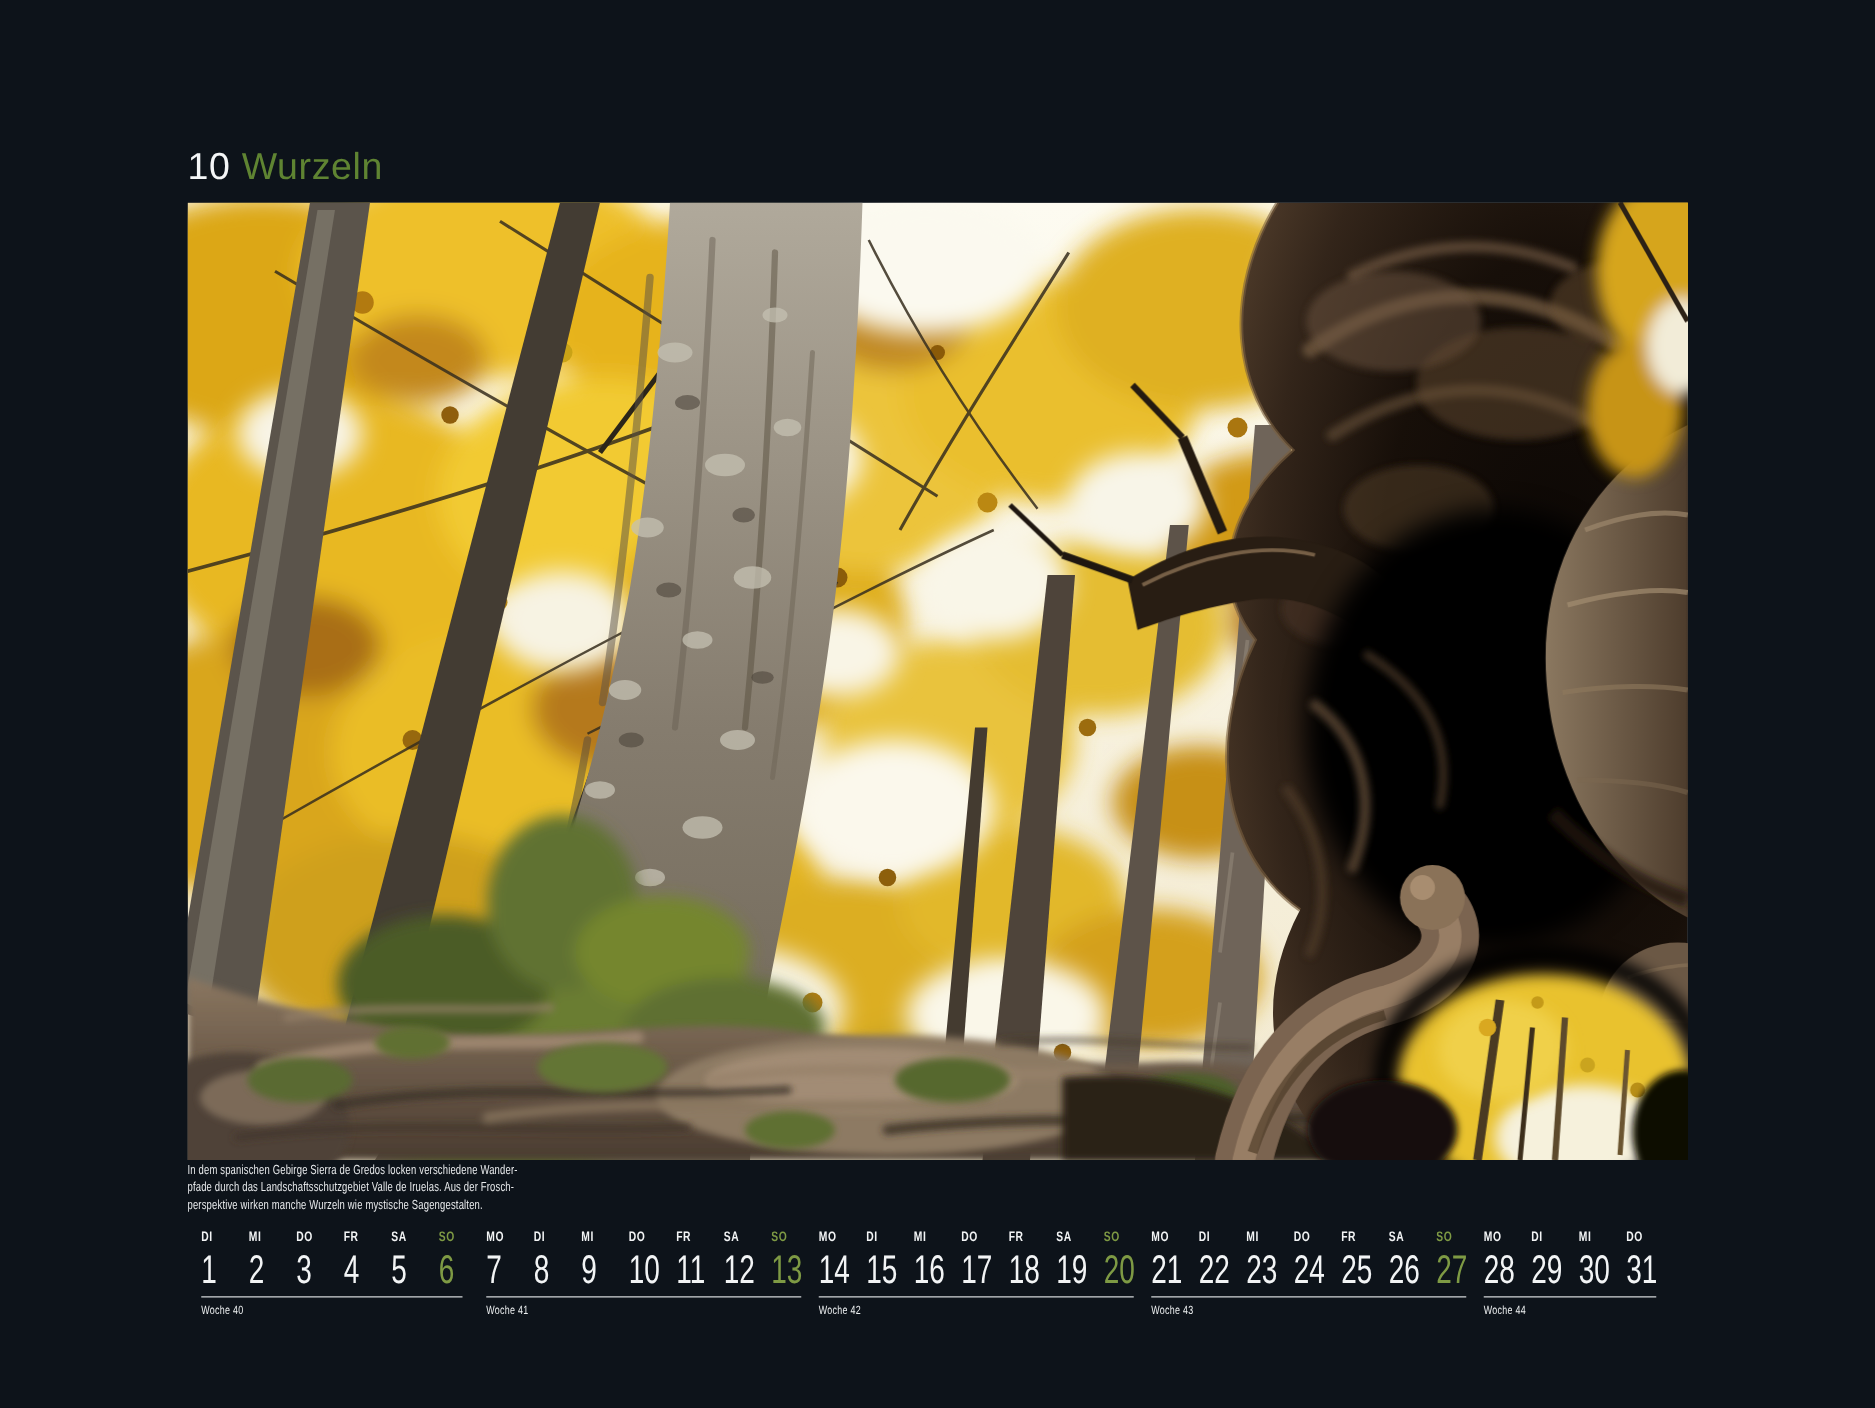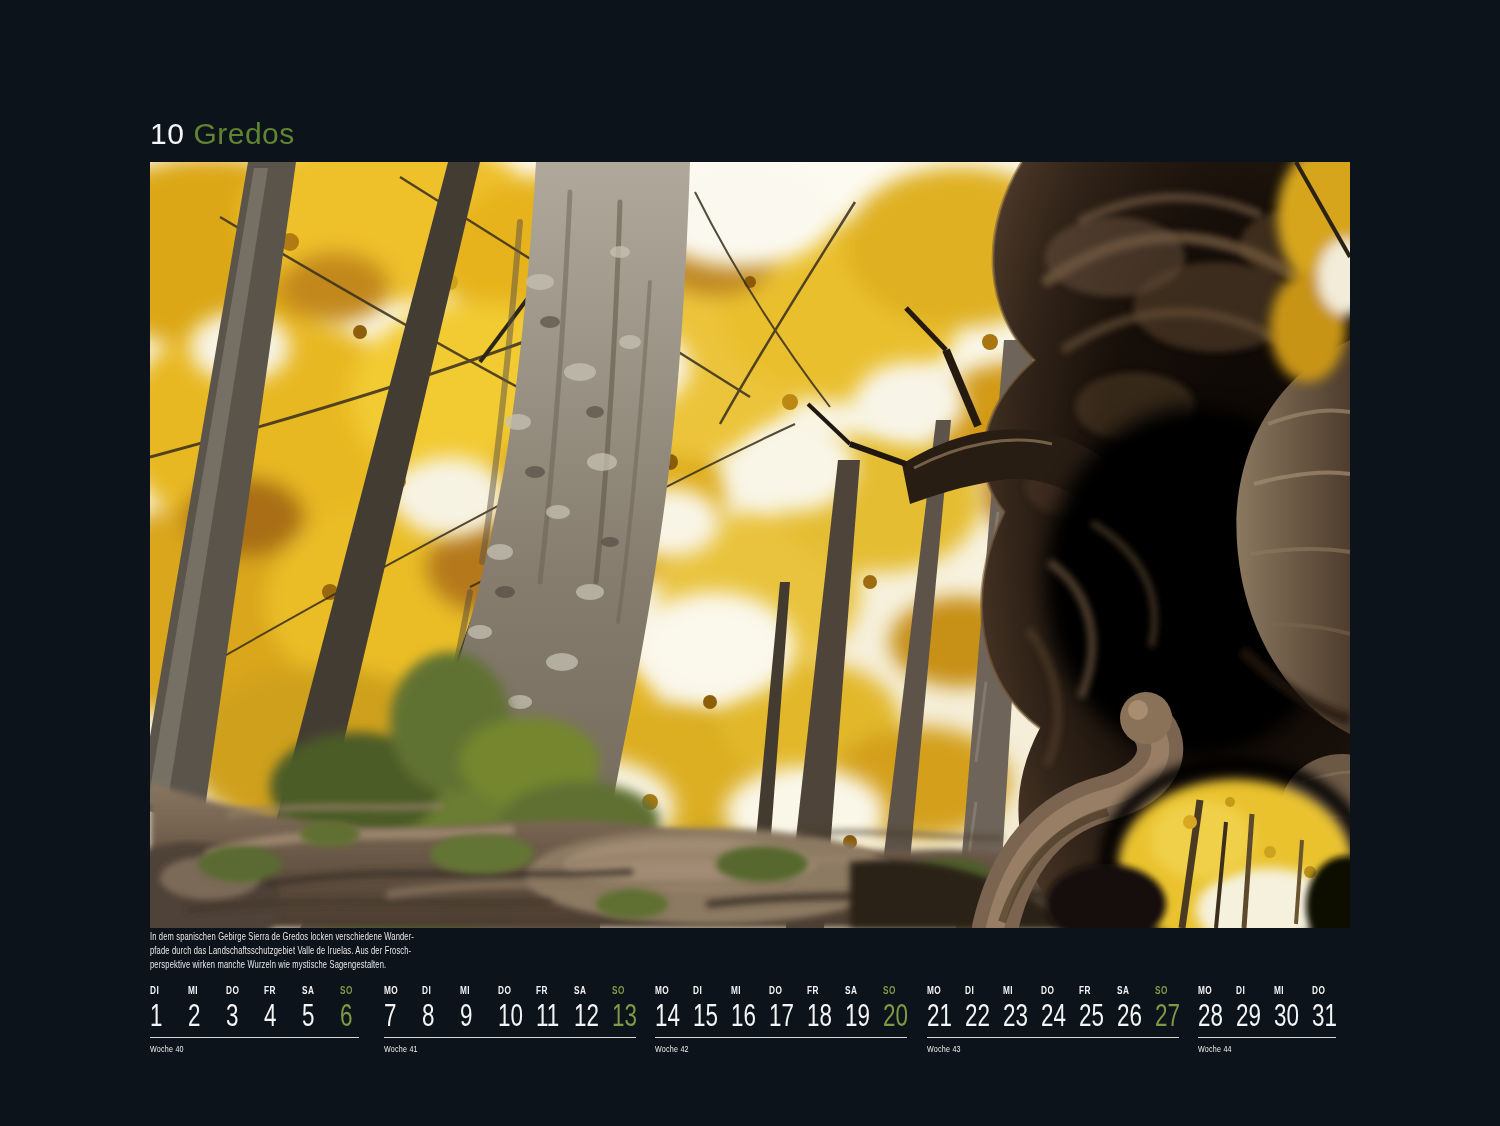--- a/index.html
+++ b/index.html
@@ -9,40 +9,40 @@
   .header{position:absolute;left:150px;top:117px;font-size:30px;letter-spacing:.5px;line-height:34px;}
   .month-num{color:#f4f6f7;}
   .month-name{color:var(--accent-green,#5f8432);margin-left:9px;}
   
   .photo{position:absolute;left:150px;top:162px;width:1200px;height:766px;overflow:hidden;}
   .photo svg{display:block;width:100%;height:100%;}
   
   .caption{position:absolute;left:150px;top:929px;color:#e8eaec;font-size:10.5px;line-height:14px;
            transform:scaleX(.72);transform-origin:0 0;white-space:nowrap;letter-spacing:.2px;}
   
-  .calendar{position:absolute;left:150px;top:984px;width:1200px;display:flex;justify-content:space-between;}
+  .calendar{position:absolute;left:150px;top:984px;width:1200px;display:flex;justify-content:center;}
   .days{display:flex;}
   .day{width:38px;}
   .dow{display:block;font-size:11px;font-weight:700;letter-spacing:.6px;color:var(--text-white,#f2f4f5);
        height:15px;transform:scaleX(.75);transform-origin:0 50%;}
   .date{display:block;font-size:32px;font-weight:400;line-height:33px;color:var(--text-white,#f2f4f5);
         transform:scaleX(.70);transform-origin:0 50%;}
   .sun .dow,.sun .date{color:var(--sunday-green,#7e9a44);}
   .rule{height:1px;background:var(--rule,#d2d6d8);margin-top:5px;width:calc(100% - 14px);}
   .wk0 .rule{width:calc(100% - 19px);}
   .woche{font-size:9.5px;color:#eceff0;margin-top:5px;letter-spacing:.3px;
          transform:scaleX(.75);transform-origin:0 0;white-space:nowrap;}
 </style>
 </head>
 <body>
 
 <div class="page">
 
   <div class="header">
-    <span class="month-num">10</span><span class="month-name">Gredos</span>
+    <span class="month-num">10</span><span class="month-name">Wurzeln</span>
   </div>
 
   <div class="photo">
     <svg viewBox="0 0 1200 766" preserveAspectRatio="none">
       <defs>
         <linearGradient id="skyG" x1="0" y1="0" x2="0" y2="1">
           <stop offset="0" stop-color="#fdfbf1"></stop>
             <stop offset="1" stop-color="#f2e9cf"></stop>
         </linearGradient>
         <linearGradient id="trunkG" x1="0" y1="0" x2="0" y2="1">

